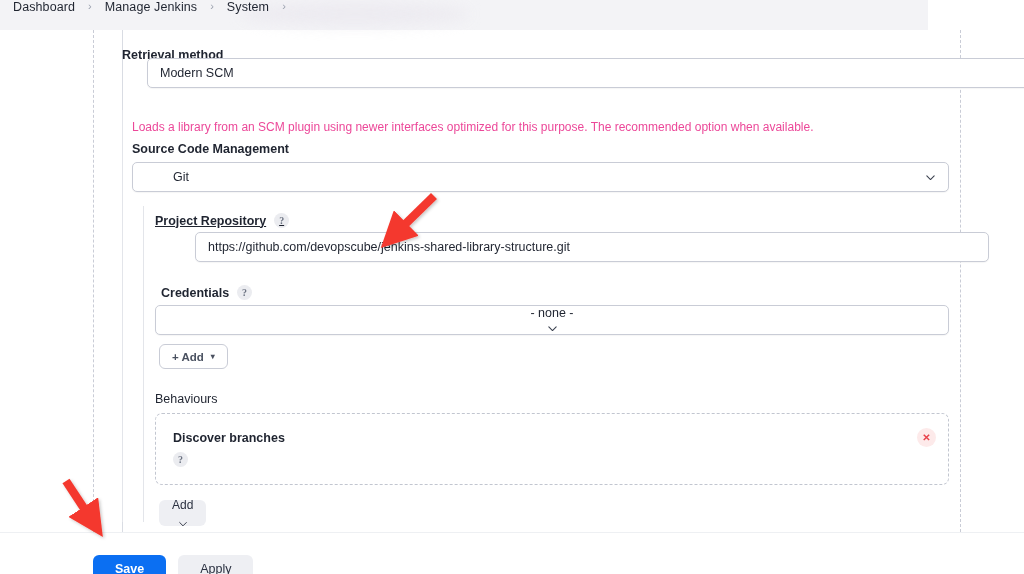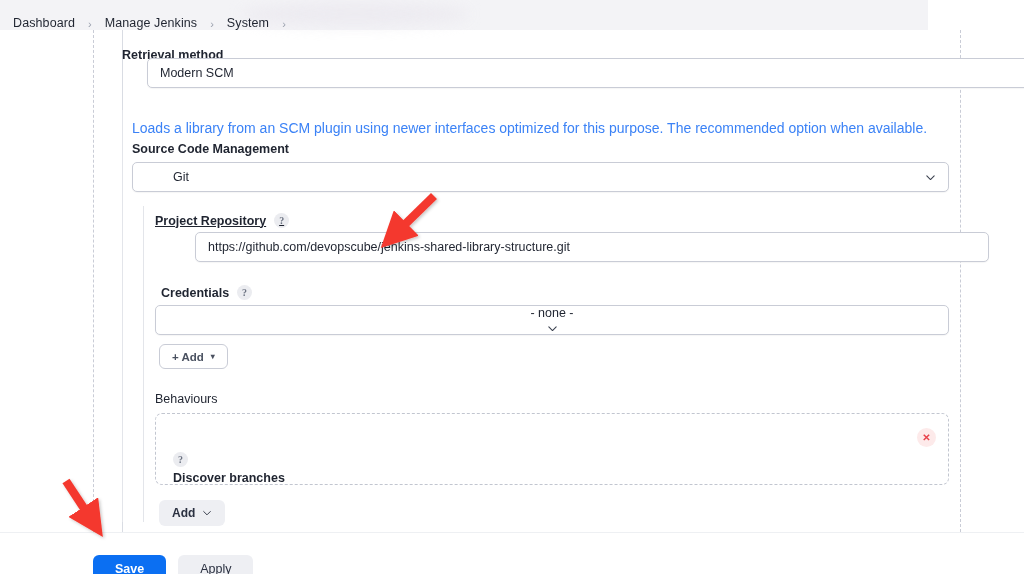--- a/index.html
+++ b/index.html
@@ -19,21 +19,21 @@
     background: #ffffff;
   }
 
   
   .breadcrumb-bar {
     position: absolute;
     top: 0; left: 0;
     width: 928px; height: 30px;
     background: #f3f3f6;
     display: flex;
-    align-items: flex-end;
+    align-items: flex-start;
     padding-left: 10px;
     z-index: 6;
   }
   .breadcrumb-bar::after {
     content: "";
     position: absolute;
     left: 240px; top: 2px;
     width: 230px; height: 24px;
     border-radius: 50%;
     background: #eceaf0;
@@ -128,22 +128,22 @@
     box-shadow: 0 1px 1px rgba(16,22,38,.04);
   }
   .select { justify-content: space-between; }
   .chevron {
     width: 11px; height: 11px;
     flex: none;
     color: #3c4250;
   }
 
   .helptext {
-    font-size: 14px;
-    color: #3b82f6;
+    font-size: 12px;
+    color: #ec4899;
     line-height: 1.5;
   }
 
   .indent-1 {
     position: absolute;
     left: 122px;
     border-left: 1px solid #e3e5ea;
   }
   .indent-2 {
     position: absolute;
@@ -172,21 +172,22 @@
     padding: 0 12px;
     font-size: 11.5px;
   }
   .btn-ghost {
     border: none;
     background: #eeeff3;
     color: #2a3040;
     height: 26px;
     padding: 0 13px;
     font-size: 12px;
-    font-weight: bold;
+    font-weight: normal;
+    flex-direction: column;
   }
   .btn-primary {
     background: #0b6ff2;
     color: #ffffff;
     height: 28px;
     padding: 0 22px;
     border: none;
     font-size: 12.5px;
   }
   .btn-secondary {
@@ -319,21 +320,21 @@
       <div class="btn btn-outline" style="position:absolute; left:159px; top:314px;">
         <span>+ Add</span>
         <span style="font-size:8px;">▾</span>
       </div>
 
       <div style="position:absolute; left:155px; top:362px;">
         <span class="label" style="font-weight:normal;">Behaviours</span>
       </div>
 
       <div class="behaviour-box" style="position:absolute; left:155px; top:383px; width:794px; height:72px;">
-        <div class="behaviour-title" style="position:absolute; left:17px; top:17px;margin-top:40px;">Discover branches</div>
+        <div class="behaviour-title" style="position:absolute; left:17px; top:17px;">Discover branches</div>
         <span class="help-badge" style="position:absolute; left:17px; top:38px;">?</span>
         <div class="delete-btn">
           <span>✕</span>
         </div>
       </div>
 
       <div class="btn btn-ghost" style="position:absolute; left:159px; top:470px;">
         <span>Add</span>
         <svg class="chevron" style="width:10px;height:10px;" viewBox="0 0 12 12">
           <path d="M2 4.2 L6 8.2 L10 4.2" fill="none" stroke="currentColor" stroke-width="1.2" stroke-linecap="round" stroke-linejoin="round"></path>

